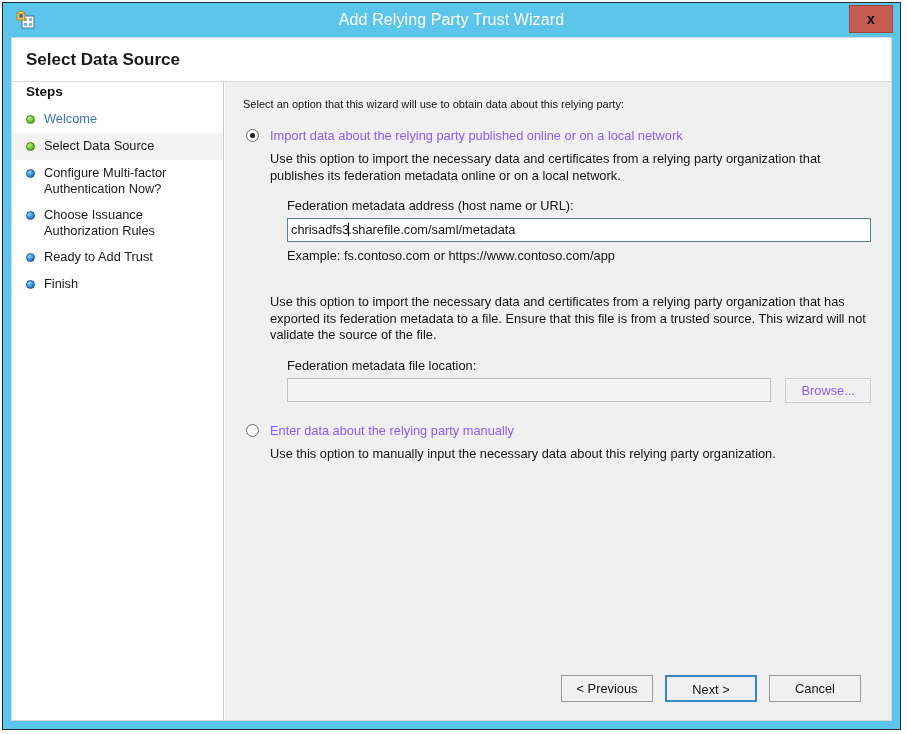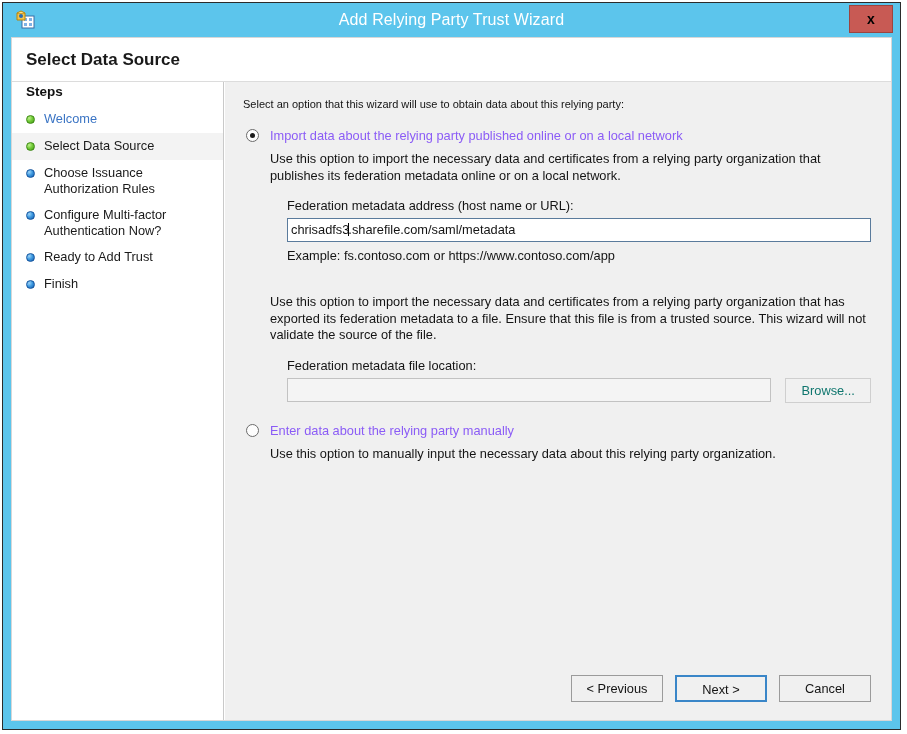--- a/index.html
+++ b/index.html
@@ -267,41 +267,41 @@
     min-width: 84px;
     background: #f0f0f0;
     border: 1px solid #9b9b9b;
     box-sizing: border-box;
     color: #141414;
     cursor: pointer;
     text-align: center;
     line-height: 23px;
   }
   .btn.disabled {
-    color: #0f766e;
+    color: #8b5cf6;
     border-color: #cfcfcf;
     background: #f1f1f1;
     cursor: default;
   }
   #browse-button {
     margin-left: 14px;
     width: 88px;
   }
   .example {
     margin: 6px 0 0 44px;
     font-size: 12.8px;
     color: #141414;
   }
   .spacer-lg { height: 22px; }
   .spacer-md { height: 18px; }
 
   
   #footer {
     position: absolute;
-    left: 0; right: 2px; bottom: 0;
+    left: 0; right: 12px; bottom: 0;
     height: 60px;
     background: #f0f0f0;
   }
   #footer-buttons {
     position: absolute;
     right: 18px;
     top: 15px;
     display: flex;
     gap: 12px;
   }
@@ -352,26 +352,26 @@
           <span class="label link">Welcome</span>
         </div>
 
         <div class="step current">
           <span class="bullet green"></span>
           <span class="label">Select Data Source</span>
         </div>
 
         <div class="step">
           <span class="bullet blue"></span>
-          <span class="label">Choose Issuance Authorization Rules</span>
+          <span class="label">Configure Multi-factor Authentication Now?</span>
         </div>
 
         <div class="step">
           <span class="bullet blue"></span>
-          <span class="label">Configure Multi-factor Authentication Now?</span>
+          <span class="label">Choose Issuance Authorization Rules</span>
         </div>
 
         <div class="step">
           <span class="bullet blue"></span>
           <span class="label">Ready to Add Trust</span>
         </div>
 
         <div class="step">
           <span class="bullet blue"></span>
           <span class="label">Finish</span>

